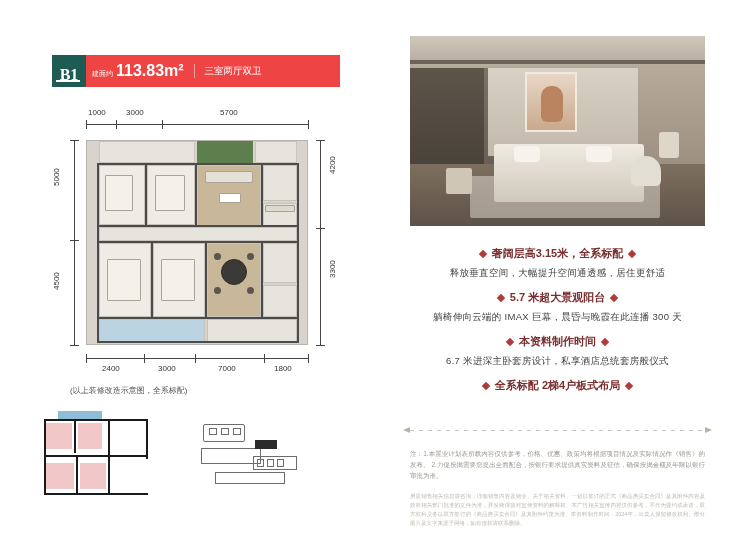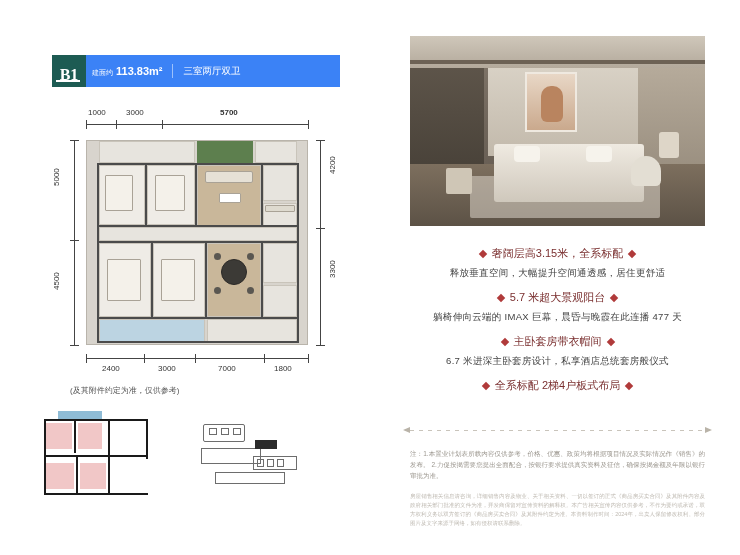--- a/index.html
+++ b/index.html
@@ -14,38 +14,38 @@
   }
   .page { position:absolute; inset:0; }
 
   
   .left {
     position:absolute; left:0; top:0; width:370px; height:555px;
     background:#ffffff;
   }
   .header-band {
     position:absolute; left:52px; top:55px; width:288px; height:32px;
-    background:#3b82f6;
+    background:#ef4444;
     display:flex; align-items:center;
   }
   .badge {
     width:34px; height:32px; background:#1d5b53; color:#fff;
     display:flex; align-items:flex-end; justify-content:center;
     font-size:16px; font-weight:bold; letter-spacing:0px;
     padding-bottom:3px; font-family:"Liberation Serif", serif;
   }
   .badge-underline {
     position:absolute; left:56px; top:80px; width:24px; height:2px; background:#ffffff;
   }
   .hdr-area {
     color:#ffffff; font-size:10px; display:flex; align-items:baseline; gap:3px;
     margin-left:6px;
   }
   .hdr-area .small { font-size:7px; opacity:.95; }
-  .hdr-area .big { font-size:11px; font-weight:bold; }
+  .hdr-area .big { font-size:16px; font-weight:bold; }
   .hdr-sep {
     width:1px; height:14px; background:rgba(255,255,255,.5); margin:0 10px;
   }
   .hdr-type { color:#ffffff; font-size:9.5px; }
 
   
   .plan-wrap { position:absolute; left:52px; top:100px; width:290px; height:290px; }
 
   .dim-label {
     position:absolute; font-size:8px; color:#333; font-family:"Liberation Sans", sans-serif;
@@ -157,21 +157,21 @@
   .photo .sidetable {
     position:absolute; left:36px; top:132px; width:26px; height:26px;
     background:#cfc6b6; border-radius:2px;
   }
 
   .sell-points {
     position:absolute; left:40px; top:236px; width:295px;
   }
   .sp-title {
     display:flex; align-items:center; justify-content:center; gap:6px;
-    font-size:11px; font-weight:normal; color:#7a2f2f; margin-top:10px;
+    font-size:11px; font-weight:bold; color:#7a2f2f; margin-top:10px;
     font-family:"Liberation Sans", sans-serif;
   }
   .sp-title .dot {
     width:6px; height:6px; background:#b03a3a; transform:rotate(45deg); display:inline-block;
   }
   .sp-desc {
     text-align:center; font-size:9.5px; color:#444; margin-top:6px; letter-spacing:.3px;
   }
 
   .divider {
@@ -212,21 +212,21 @@
 
     <div class="plan-wrap">
 
       <div class="dim-line" style="left:34px; top:24px; width:222px; height:1px;"></div>
       <div class="tick" style="left:34px; top:20px; width:1px; height:9px;"></div>
       <div class="tick" style="left:64px; top:20px; width:1px; height:9px;"></div>
       <div class="tick" style="left:110px; top:20px; width:1px; height:9px;"></div>
       <div class="tick" style="left:256px; top:20px; width:1px; height:9px;"></div>
       <div class="dim-label" style="left:36px; top:8px;">1000</div>
       <div class="dim-label" style="left:74px; top:8px;">3000</div>
-      <div class="dim-label" style="left:168px; top:8px;font-weight:bold;">5700</div>
+      <div class="dim-label" style="left:168px; top:8px;">5700</div>
 
       <div class="dim-line" style="left:22px; top:40px; width:1px; height:205px;"></div>
       <div class="tick" style="left:18px; top:40px; width:9px; height:1px;"></div>
       <div class="tick" style="left:18px; top:140px; width:9px; height:1px;"></div>
       <div class="tick" style="left:18px; top:245px; width:9px; height:1px;"></div>
       <div class="dim-label" style="left:0px; top:86px; transform:rotate(-90deg); transform-origin:left top;">5000</div>
       <div class="dim-label" style="left:0px; top:190px; transform:rotate(-90deg); transform-origin:left top;">4500</div>
 
       <div class="dim-line" style="left:268px; top:40px; width:1px; height:205px;"></div>
       <div class="tick" style="left:264px; top:40px; width:9px; height:1px;"></div>
@@ -296,21 +296,21 @@
         <div class="wall" style="left:58px; top:24px; width:2px; height:60px;"></div>
         <div class="wall" style="left:108px; top:24px; width:2px; height:60px;"></div>
         <div class="wall" style="left:174px; top:22px; width:2px; height:64px;"></div>
         <div class="wall" style="left:64px; top:102px; width:2px; height:74px;"></div>
         <div class="wall" style="left:118px; top:102px; width:2px; height:74px;"></div>
         <div class="wall" style="left:174px; top:102px; width:2px; height:74px;"></div>
         <div class="wall" style="left:10px; top:200px; width:202px; height:2px;"></div>
       </div>
     </div>
 
-    <div class="note-text">(及其附件约定为准，仅供参考)</div>
+    <div class="note-text">(以上装修改造示意图，全系标配)</div>
 
     <div class="mini-plan">
       <div class="mini-blue" style="left:18px; top:6px; width:44px; height:8px;"></div>
       <div class="mini-fill" style="left:6px; top:18px; width:26px; height:26px;"></div>
       <div class="mini-fill" style="left:38px; top:18px; width:24px; height:26px;"></div>
       <div class="mini-fill" style="left:6px; top:58px; width:28px; height:26px;"></div>
       <div class="mini-fill" style="left:40px; top:58px; width:26px; height:26px;"></div>
       <div class="mini-wall" style="left:4px; top:14px; width:104px; height:2px;"></div>
       <div class="mini-wall" style="left:4px; top:50px; width:104px; height:2px;"></div>
       <div class="mini-wall" style="left:4px; top:88px; width:104px; height:2px;"></div>
@@ -362,25 +362,25 @@
         <span>奢阔层高3.15米，全系标配</span>
         <span class="dot"></span>
       </div>
       <div class="sp-desc">释放垂直空间，大幅提升空间通透感，居住更舒适</div>
 
       <div class="sp-title">
         <span class="dot"></span>
         <span>5.7 米超大景观阳台</span>
         <span class="dot"></span>
       </div>
-      <div class="sp-desc">躺椅伸向云端的 IMAX 巨幕，晨昏与晚霞在此连播 477 天</div>
+      <div class="sp-desc">躺椅伸向云端的 IMAX 巨幕，晨昏与晚霞在此连播 300 天</div>
 
       <div class="sp-title">
         <span class="dot"></span>
-        <span>主卧套房带衣帽间</span>
+        <span>本资料制作时间</span>
         <span class="dot"></span>
       </div>
       <div class="sp-desc">6.7 米进深主卧套房设计，私享酒店总统套房般仪式</div>
 
       <div class="sp-title">
         <span class="dot"></span>
         <span>全系标配 2梯4户板式布局</span>
         <span class="dot"></span>
       </div>
     </div>

